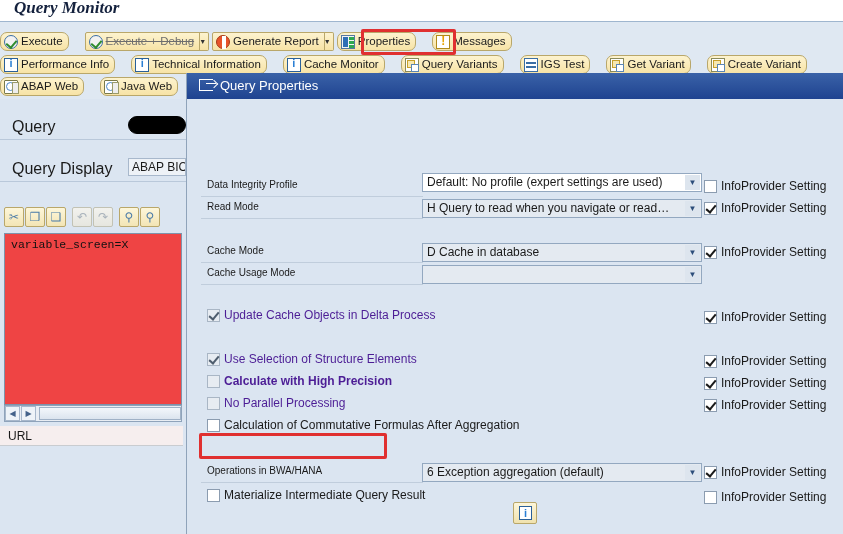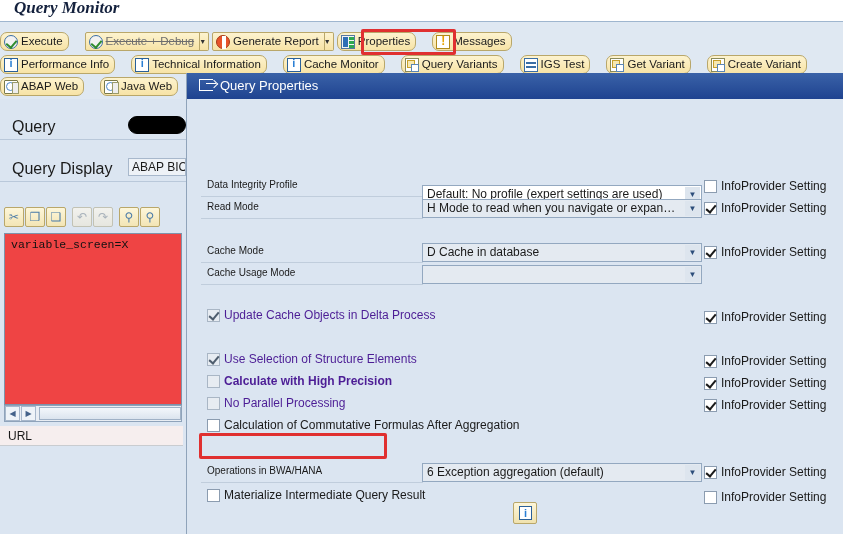--- a/index.html
+++ b/index.html
@@ -314,28 +314,28 @@
   <div id="dialog">
     <div class="dlgtitle">
       <div class="icon"></div>
       <div class="tt">Query Properties</div>
     </div>
     <div id="dlgbody">
         <div class="frow" style="top: 76px;">
           <div class="flabel">Data Integrity Profile</div>
           <div class="fsep" style="top: 21px; width: 222px;"></div>
         </div>
-        <div class="sel white" style="left: 235px; top: 86px; width: 280px;"><span>Default: No profile (expert settings are used)</span><div class="arrow">▼</div></div>
+        <div class="sel white" style="left: 235px; top: 74px; width: 280px;"><span>Default: No profile (expert settings are used)</span><div class="arrow">▼</div></div>
         <div class="cbx" style="left: 517px; top: 81px;"></div>
         <div class="cbtext" style="left: 534px; top: 80px;">InfoProvider Setting</div>
         <div class="frow" style="top: 98px;">
           <div class="flabel">Read Mode</div>
           <div class="fsep" style="top: 21px; width: 222px;"></div>
         </div>
-        <div class="sel" style="left: 235px; top: 100px; width: 280px;"><span>H Mode to read when you navigate or expan…</span><div class="arrow">▼</div></div>
+        <div class="sel" style="left: 235px; top: 100px; width: 280px;"><span>H Query to read when you navigate or read…</span><div class="arrow">▼</div></div>
         <div class="cbx on" style="left: 517px; top: 103px;"></div>
         <div class="cbtext" style="left: 534px; top: 102px;">InfoProvider Setting</div>
         <div class="frow" style="top: 142px;">
           <div class="flabel">Cache Mode</div>
           <div class="fsep" style="top: 21px; width: 222px;"></div>
         </div>
         <div class="sel" style="left: 235px; top: 144px; width: 280px;"><span>D Cache in database</span><div class="arrow">▼</div></div>
         <div class="cbx on" style="left: 517px; top: 147px;"></div>
         <div class="cbtext" style="left: 534px; top: 146px;">InfoProvider Setting</div>
         <div class="frow" style="top: 164px;">

